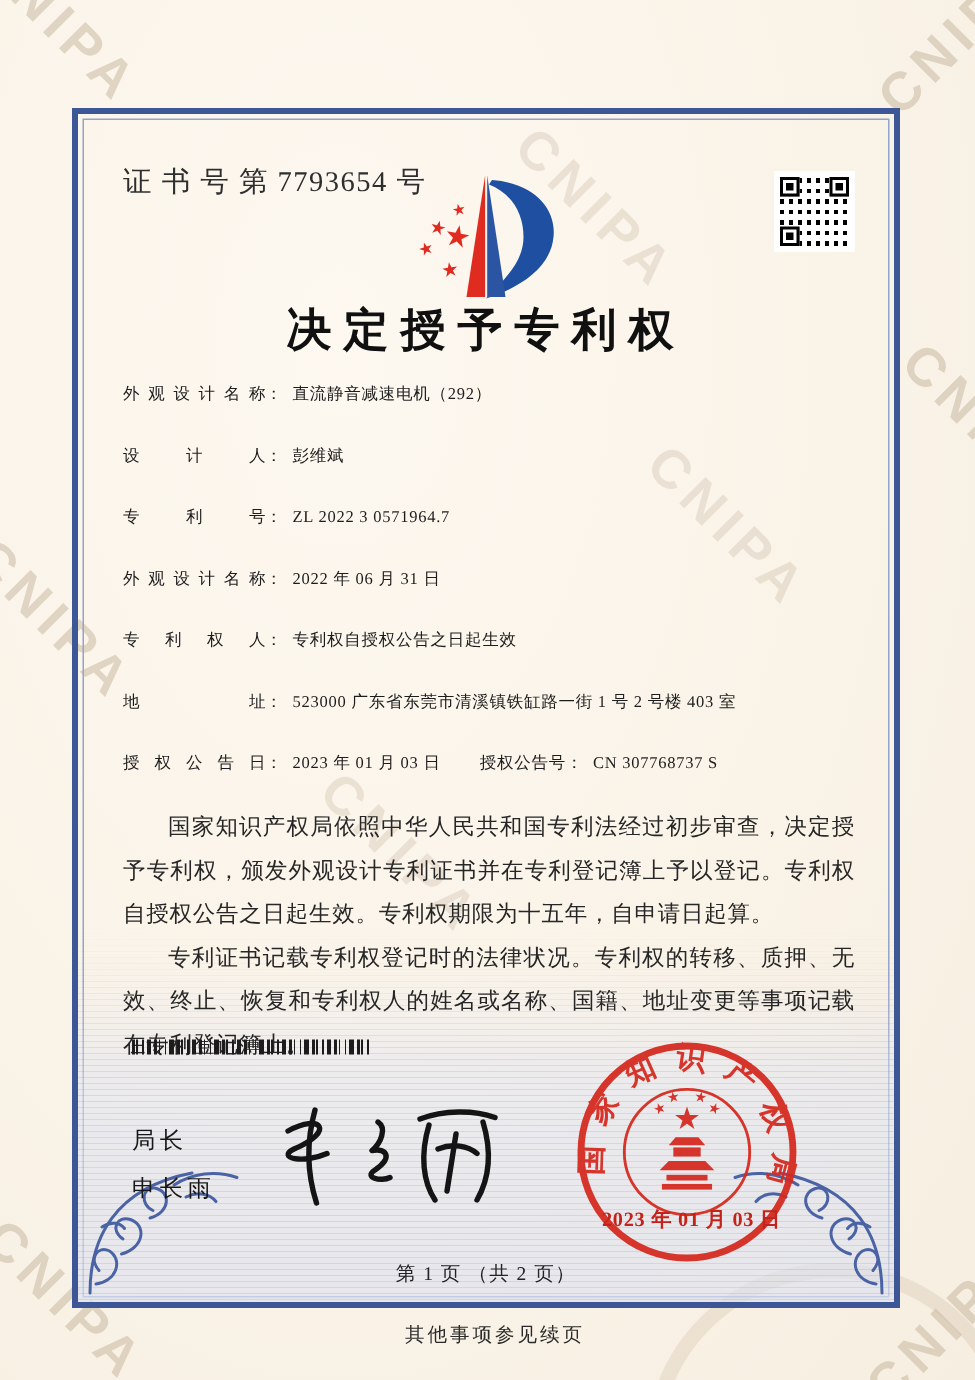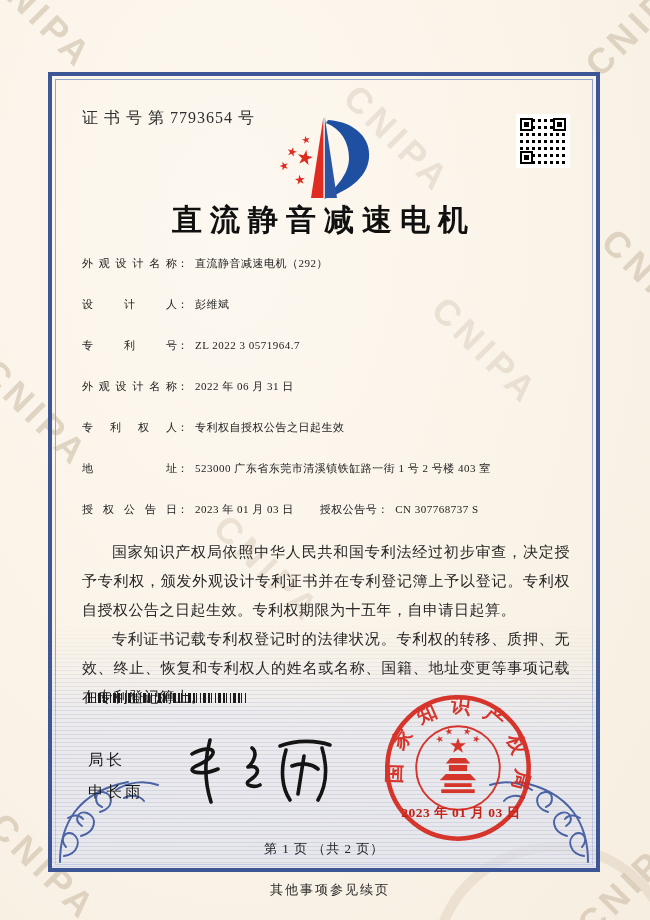--- a/index.html
+++ b/index.html
@@ -21,21 +21,21 @@
   .frame{position:absolute;left:48px;top:72px;width:552px;height:800px;
          border:4px solid #3d5796;box-sizing:border-box;z-index:2;}
   .frame-inner{position:absolute;inset:3px;border:1px solid #93a4ca;pointer-events:none;}
   .guilloche{position:absolute;left:0;right:0;bottom:0;height:250px;z-index:0;
       background:
         repeating-linear-gradient(to bottom, rgba(128,140,186,0.20) 0 1px, rgba(255,255,255,0) 1px 4px),
         linear-gradient(to bottom, rgba(226,229,242,0) 0%, rgba(223,227,241,0.55) 45%, rgba(220,225,240,0.65) 100%);
       -webkit-mask-image:linear-gradient(to bottom, transparent, #000 35%);
       mask-image:linear-gradient(to bottom, transparent, #000 35%);}
 
-  .cert-no{left:30px;top:32px;font-size:16px;letter-spacing:1px;color:#2e2e2e;z-index:3;}
+  .cert-no{left:30px;top:32px;font-size:19px;letter-spacing:1px;color:#2e2e2e;z-index:3;}
   .title{left:0;right:0;top:124px;text-align:center;font-size:30px;font-weight:bold;
          letter-spacing:8px;color:#101010;z-index:3;}
 
   .fields{left:30px;right:24px;top:176px;z-index:3;font-size:11px;color:#1c1c1c;}
   .frow{margin-bottom:19px;line-height:22px;white-space:nowrap;}
   .flabel{display:inline-block;width:95px;text-align:justify;text-align-last:justify;vertical-align:top;}
   .fcolon{display:inline-block;vertical-align:top;}
   .fvalue{display:inline-block;margin-left:7px;vertical-align:top;letter-spacing:0.5px;}
   .grant2{margin-left:26px;}
 
@@ -117,21 +117,21 @@
       <use href="#star5" transform="translate(34,74) scale(5.2) rotate(-8)" fill="#e02b20"></use>
     </svg>
 
     <div class="abs qr">
       <div class="qr-noise"></div>
       <div class="finder tl"></div>
       <div class="finder tr"></div>
       <div class="finder bl"></div>
     </div>
 
-    <div class="abs title">直流静音减速电机</div>
+    <div class="abs title">决定授予专利权</div>
 
     <div class="abs fields">
       <div class="frow">
         <span class="flabel">外观设计名称</span><span class="fcolon">：</span><span class="fvalue">直流静音减速电机（292）</span>
       </div>
       <div class="frow">
         <span class="flabel">设计人</span><span class="fcolon">：</span><span class="fvalue">彭维斌</span>
       </div>
       <div class="frow">
         <span class="flabel">专利号</span><span class="fcolon">：</span><span class="fvalue">ZL 2022 3 0571964.7</span>

